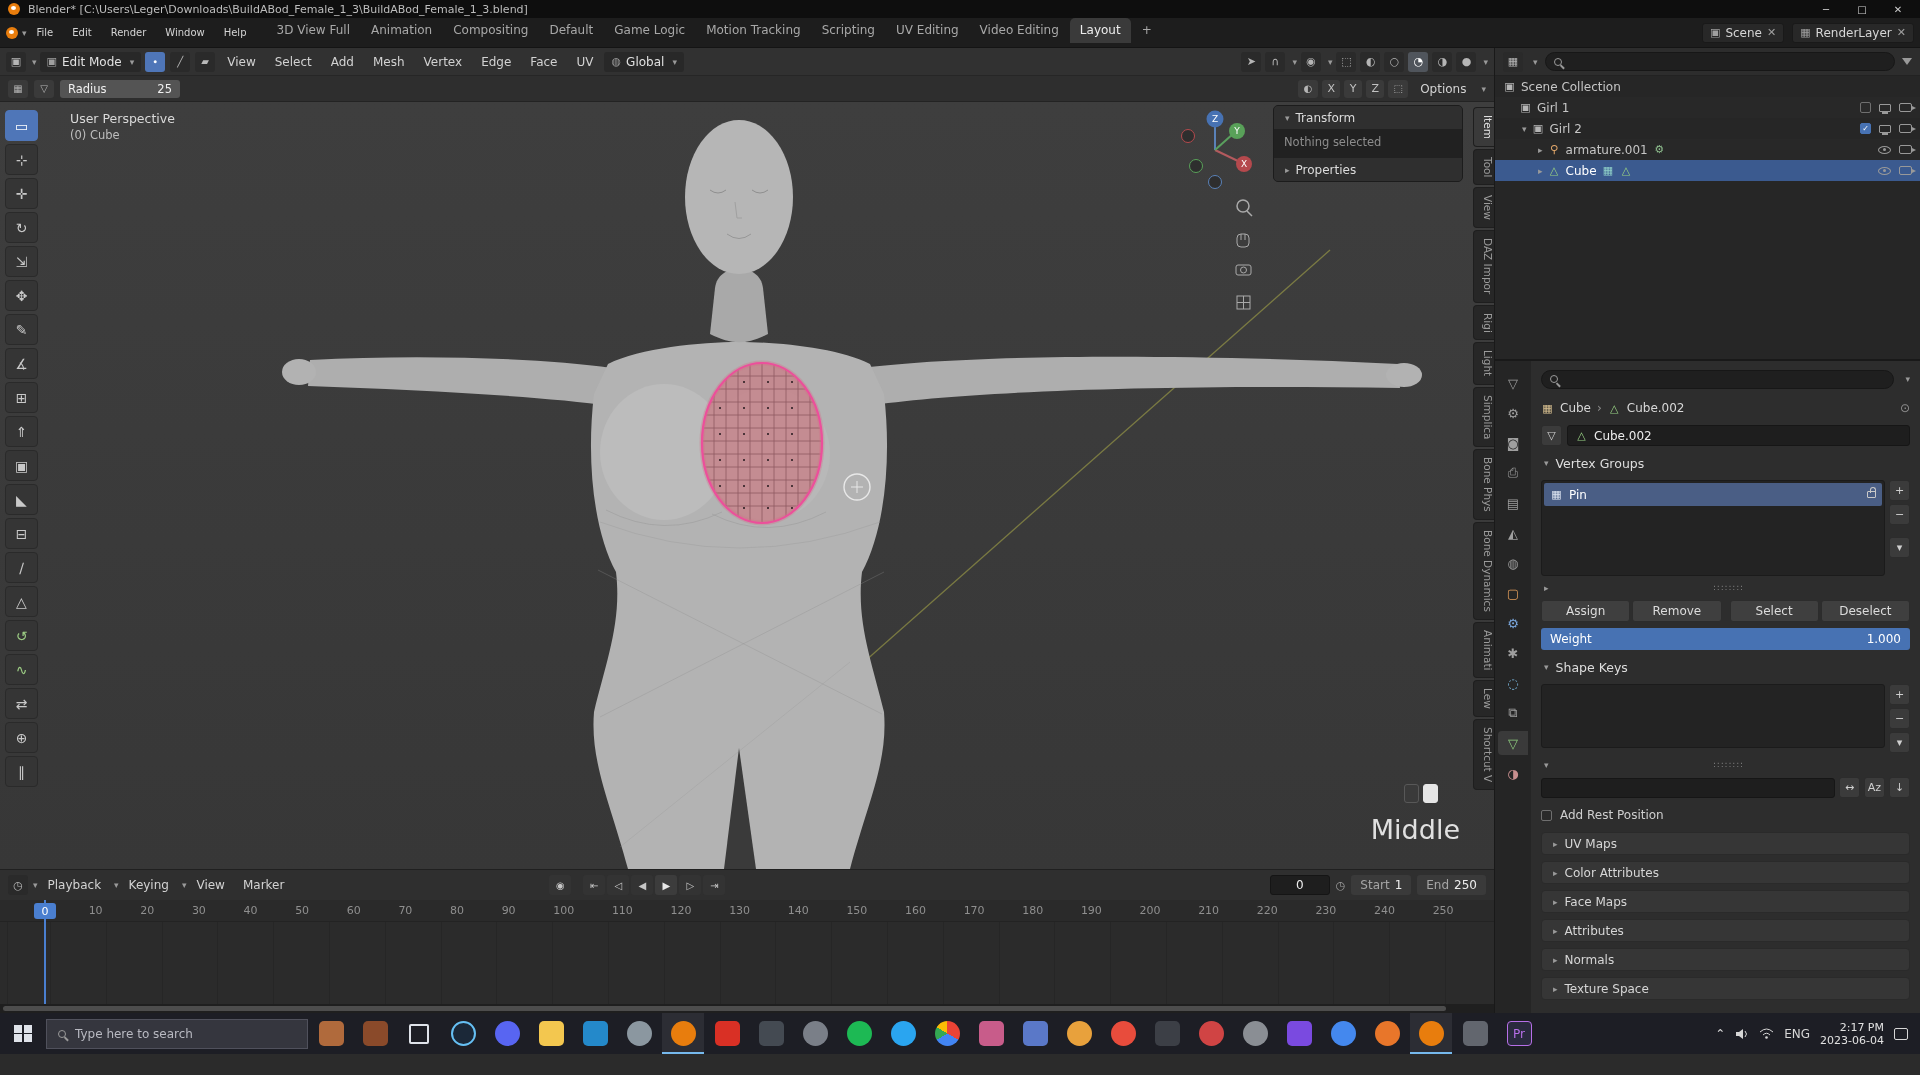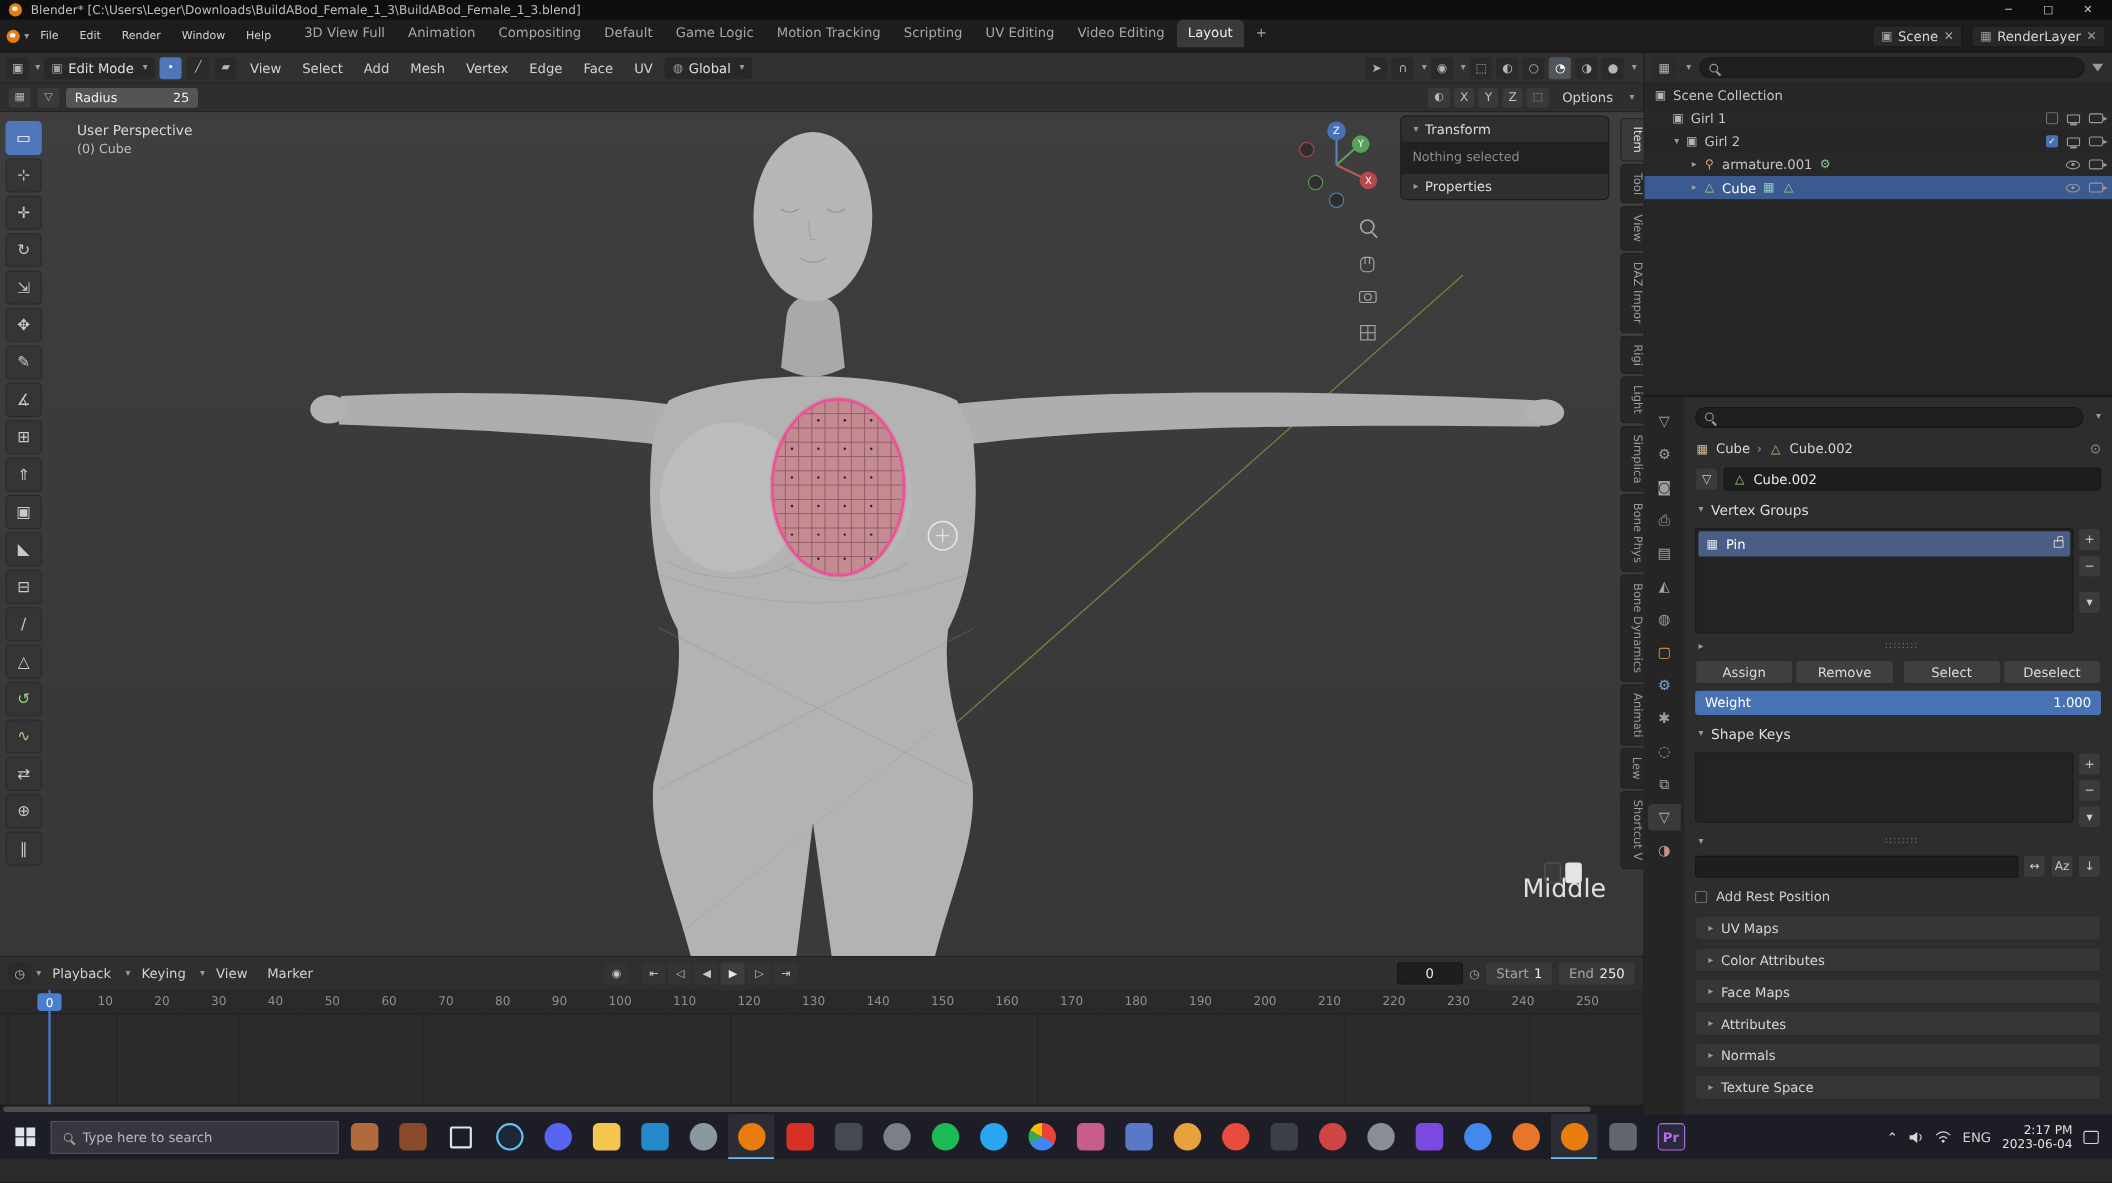--- a/index.html
+++ b/index.html
@@ -67,21 +67,21 @@
 
   
   #sidetabs{position:absolute;right:0;top:5px;display:flex;flex-direction:column;gap:2px;align-items:flex-end}
   .stab{writing-mode:vertical-rl;width:21px;padding:7px 0;background:#272727;color:#9c9c9c;font-size:10.5px;text-align:center;border-radius:4px 0 0 4px;border:1px solid #1e1e1e;border-right:none}
   .stab.active{background:#3a3a3a;color:#e4e4e4}
 
   
   #mouse-hint{position:absolute;right:56px;bottom:66px;display:flex;gap:4px}
   .mh-box{width:15px;height:19px;border-radius:3px;background:#3a3a3a;border:1px solid #585858}
   .mh-box.lit{background:#e6e6e6;border-color:#e6e6e6}
-  #middle-hint{position:absolute;right:34px;bottom:48px;font-size:23px;color:#e0e0e0}
+  #middle-hint{position:absolute;right:34px;bottom:24px;font-size:27px;color:#e0e0e0}
 
   
   #timeline{height:144px;display:flex;flex-direction:column;border-top:1px solid #202020}
   #tl-header{height:30px;background:#2f2f2f;display:flex;align-items:center;gap:2px;padding:0 8px}
   .transport{display:flex;align-items:center;gap:2px;margin-left:255px}
   .tbtn{width:22px;height:20px;background:#333;border-radius:3px;display:flex;align-items:center;justify-content:center;color:#c6c6c6;font-size:10px}
   .tbtn.play{background:#3c3c3c;color:#e8e8e8}
   .tl-fields{margin-left:auto;display:flex;align-items:center;gap:6px}
   .framebox{width:60px;height:20px;background:#1e1e1e;border:1px solid #151515;border-radius:3px;display:flex;align-items:center;justify-content:center;color:#ededed}
   .rngbox{height:20px;background:#3a3a3a;border-radius:3px;display:flex;align-items:center;gap:5px;padding:0 9px;color:#ededed}
@@ -151,21 +151,21 @@
   #taskbar{height:41px;background:#1d1e25;display:flex;align-items:center;padding:0 2px;gap:2px}
   .tb-cell{width:42px;height:41px;display:flex;align-items:center;justify-content:center}
   .tb-cell.open{box-shadow:inset 0 -2px 0 #76b9ed;background:rgba(255,255,255,.07)}
   .winlogo{display:grid;grid-template-columns:8px 8px;grid-template-rows:8px 8px;gap:1.5px}
   .winlogo span{background:#dfe3ea}
   #tb-search{width:262px;height:30px;background:#35363e;border:1px solid #50515c;display:flex;align-items:center;gap:9px;padding:0 11px;color:#b9bac2;font-size:12px;flex:none}
   .app{width:25px;height:25px;border-radius:5px}
   .app.round{border-radius:50%}
   .app.chrome{background:conic-gradient(#ea4335 0 120deg,#4285f4 120deg 240deg,#34a853 240deg 300deg,#fbbc05 300deg);border-radius:50%}
   .app.tview{background:transparent;border:2px solid #dfe3ea;border-radius:2px;width:20px;height:20px}
-  .app.pr{display:flex;align-items:center;justify-content:center;color:#b76fe8;font-weight:bold;font-size:12px;border:1px solid #b76fe8;border-radius:4px}
+  .app.pr{display:flex;align-items:center;justify-content:center;color:#b76fe8;font-weight:normal;font-size:12px;border:1px solid #b76fe8;border-radius:4px}
   #tray{margin-left:auto;display:flex;align-items:center;gap:10px;padding:0 10px;color:#d6d6d6}
   .clockstack{text-align:right;font-size:11px;line-height:13px;color:#e2e2e2}
   .notif{width:14px;height:12px;border:1px solid #d6d6d6;border-radius:2px}
 </style>
 </head>
 <body>
 
 <div id="app">
 
   <div id="titlebar">

